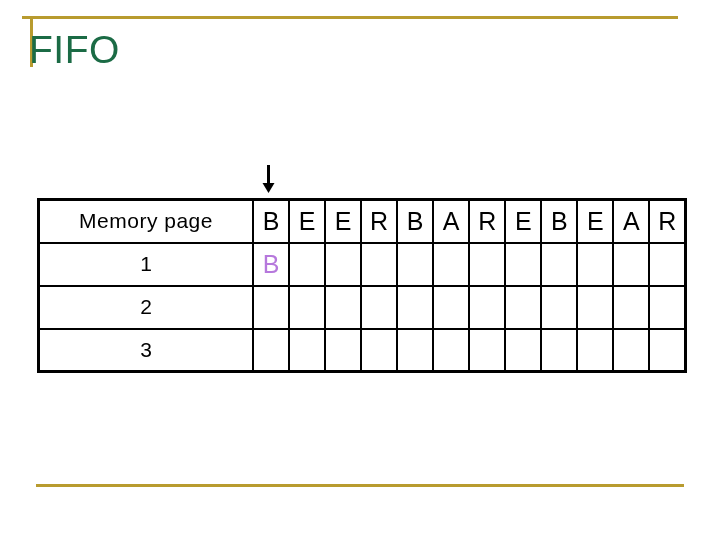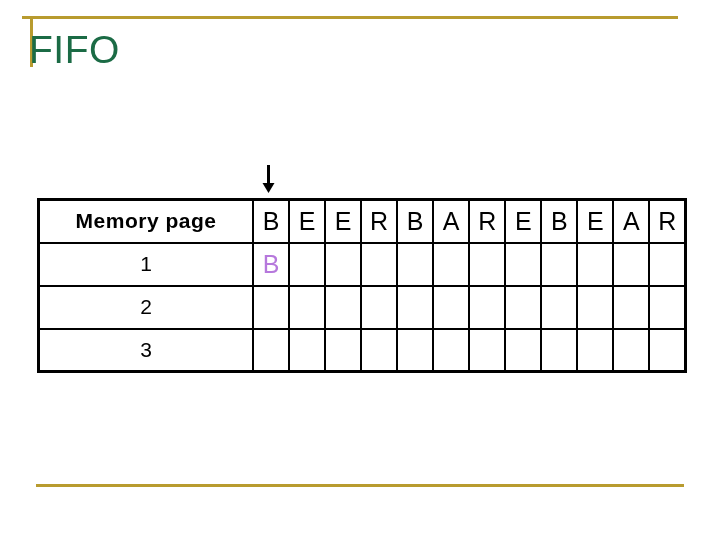--- a/index.html
+++ b/index.html
@@ -36,21 +36,21 @@
     border: 2px solid #000;
     padding: 0;
     text-align: center;
     vertical-align: middle;
     overflow: hidden;
     white-space: nowrap;
   }
   table.memory-table tr { height: 43px; }
   th.corner-header {
     width: 212px;
-    font-weight: 700;
+    font-weight: 400;
     font-size: 21px;
     letter-spacing: 0.5px;
   }
   .letter-cell { font-size: 25px; font-weight: 400; }
   .row-label   { font-size: 21px; }
   .seq-cell    { font-size: 25px; }
 </style>
 </head>
 <body>
 

